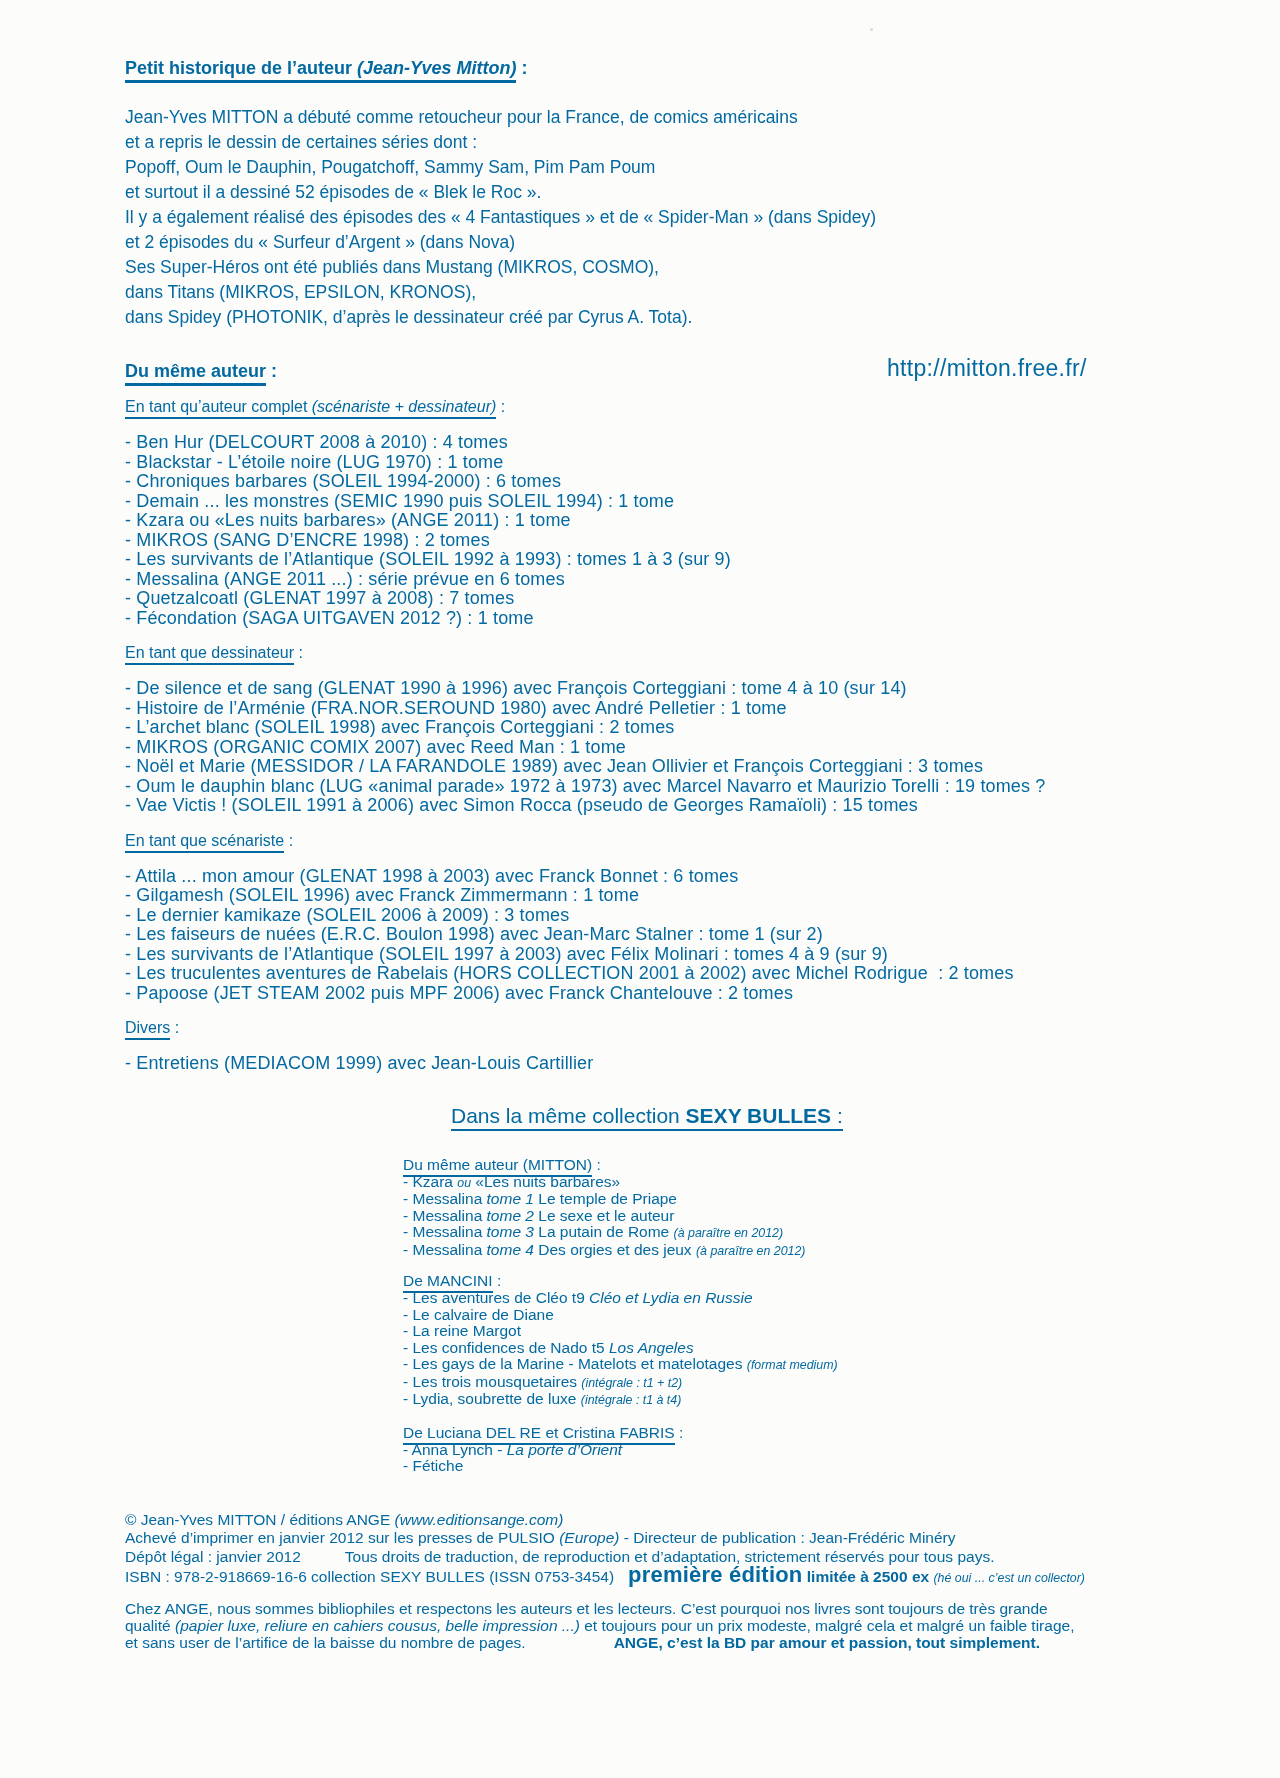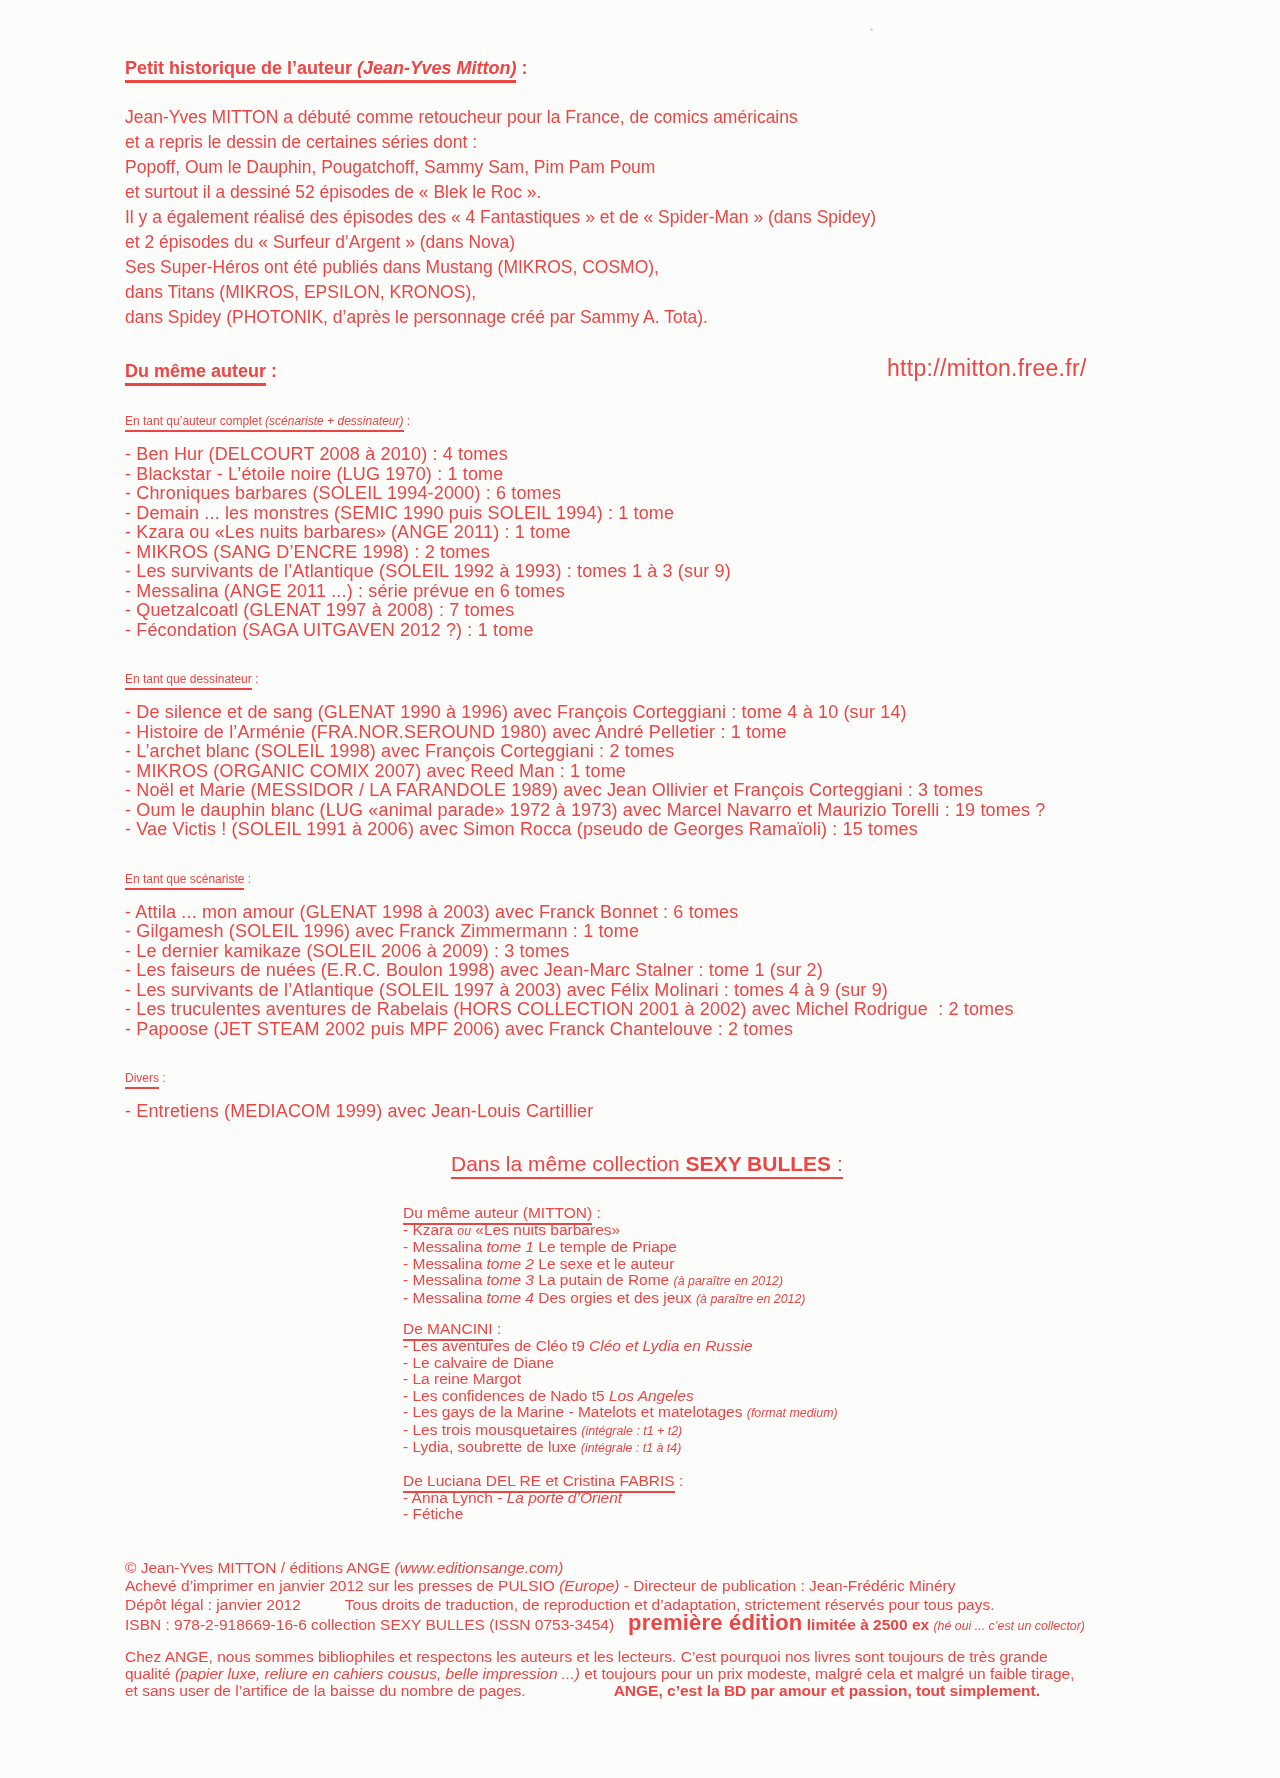--- a/index.html
+++ b/index.html
@@ -1,35 +1,35 @@
 <!DOCTYPE html>
 <html><head>
 <meta charset="utf-8">
 <style>
   html,body{margin:0;padding:0;background:#e8e8e8;}
   .page{
     position:relative;width:1280px;height:1778px;margin:0 auto;
-    background:#fcfcfb;color:#ef4444;overflow:hidden;
+    background:#fcfcfb;color:#0369a1;overflow:hidden;
     font-family:"Liberation Sans","DejaVu Sans",sans-serif;
   }
   .page span{white-space:pre-wrap;}
   .content{position:absolute;left:125px;top:0;width:1070px;}
   .speck{position:absolute;left:870px;top:28px;width:3px;height:3px;background:#d9d9d9;border-radius:50%;}
 
   .u{border-bottom:3px solid currentColor;padding-bottom:2px;}
   .u2{border-bottom:2px solid currentColor;padding-bottom:2px;}
 
   .h-main{margin-top:58px;font-size:18px;font-weight:700;}
   .bio{margin-top:26px;font-size:17.5px;line-height:25px;}
   .bio-line{display:block;}
 
   .row-author{position:relative;margin-top:31px;font-size:18px;font-weight:700;}
   .url{position:absolute;left:762px;top:-6px;font-size:23px;font-weight:400;letter-spacing:.3px;}
 
-  .h-sec{margin-top:32px;font-size:12px;}
+  .h-sec{margin-top:16px;font-size:16px;}
   .list{margin-top:17px;font-size:18px;line-height:19.5px;letter-spacing:.15px;}
   .li{display:block;}
 
   .collection{margin-left:278px;margin-top:30px;font-size:15.5px;}
   .h-col{font-size:21px;margin-left:48px;}
   .h-grp{font-size:15.5px;}
   .col-list{line-height:16.5px;}
   .mt-grp1{margin-top:28px;}
   .mt-grp2{margin-top:13px;}
   .mt-grp3{margin-top:15px;}
@@ -60,21 +60,21 @@
 
     <div class="bio">
       <span class="bio-line"><span>Jean-Yves MITTON a débuté comme retoucheur pour la France, de comics américains</span></span>
         <span class="bio-line"><span>et a repris le dessin de certaines séries dont :</span></span>
         <span class="bio-line"><span>Popoff, Oum le Dauphin, Pougatchoff, Sammy Sam, Pim Pam Poum</span></span>
         <span class="bio-line"><span>et surtout il a dessiné 52 épisodes de « Blek le Roc ».</span></span>
         <span class="bio-line"><span>Il y a également réalisé des épisodes des « 4 Fantastiques » et de « Spider-Man » (dans Spidey)</span></span>
         <span class="bio-line"><span>et 2 épisodes du « Surfeur d’Argent » (dans Nova)</span></span>
         <span class="bio-line"><span>Ses Super-Héros ont été publiés dans Mustang (MIKROS, COSMO),</span></span>
         <span class="bio-line"><span>dans Titans (MIKROS, EPSILON, KRONOS),</span></span>
-        <span class="bio-line"><span>dans Spidey (PHOTONIK, d’après le personnage créé par Sammy A. Tota).</span></span>
+        <span class="bio-line"><span>dans Spidey (PHOTONIK, d’après le dessinateur créé par Cyrus A. Tota).</span></span>
     </div>
 
     <div class="row-author">
       <span class="u"><span class="seg-b">Du même auteur</span></span><span> :</span>
       <span class="url">http://mitton.free.fr/</span>
     </div>
 
     <div class="h-sec">
       <span class="u2"><span>En tant qu’auteur complet </span><span class="seg-i">(scénariste + dessinateur)</span></span><span> :</span>
     </div>

